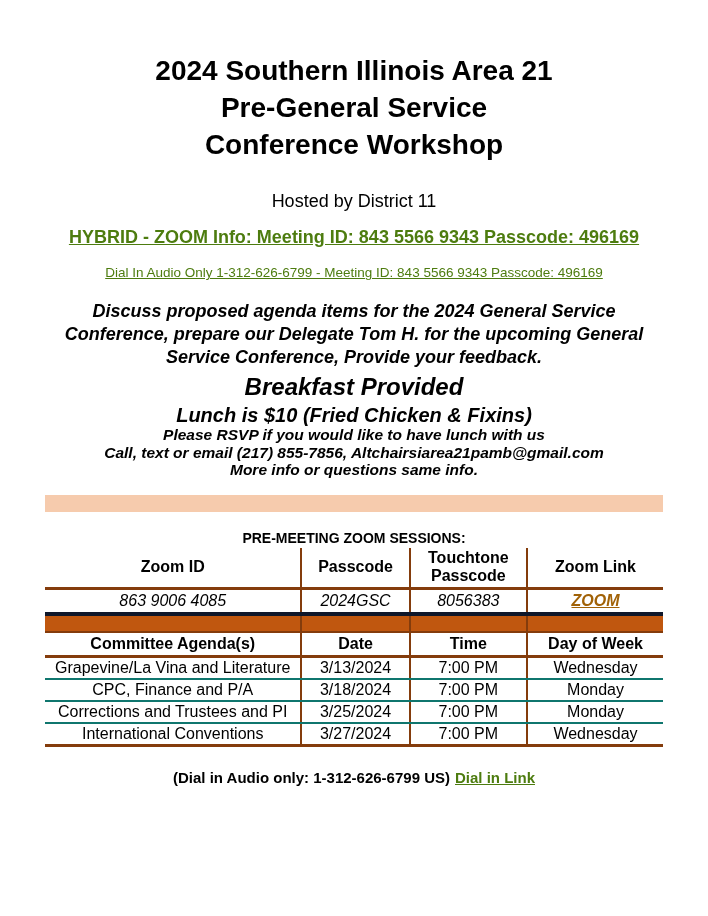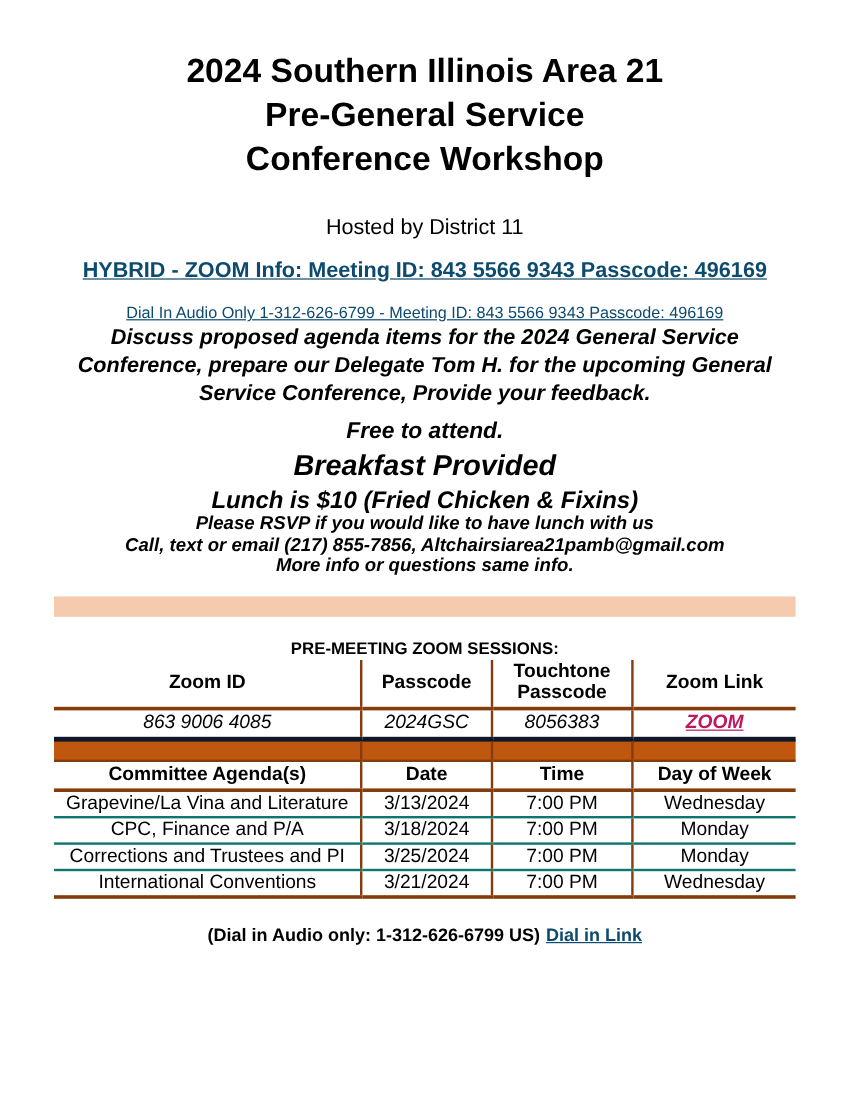--- a/index.html
+++ b/index.html
@@ -4,34 +4,34 @@
 <style>
   * { box-sizing: border-box; }
   html, body { margin: 0; padding: 0; }
   body {
     width: 708px; height: 916px;
     background: #ffffff;
     color: #000000;
     font-family: "Liberation Sans", sans-serif;
     overflow: hidden;
   }
-  .page { padding-top: 40px; text-align: center; }
+  .page { padding-top: 52px; text-align: center; }
 
   .title-line { font-size: 28px; font-weight: 700; line-height: 37px; }
   .hosted { margin-top: 28px; font-size: 18px; line-height: 20px; }
 
   .when-block { margin-top: 15px; font-size: 18px; font-weight: 700; line-height: 21px; }
   .when-sup { font-size: 10px; vertical-align: super; line-height: 0; }
 
-  .link { color: #0c4a6e; text-decoration: underline; cursor: pointer; }
+  .link { color: #4d7c0f; text-decoration: underline; cursor: pointer; }
 
   .hybrid-line { margin-top: 16px; font-size: 18px; font-weight: 700; line-height: 21px; }
   .dialin-line { margin-top: 17px; font-size: 13.5px; line-height: 16px; }
 
-  .desc { margin-top: 1px; font-size: 18px; font-weight: 700; font-style: italic; line-height: 23px; }
+  .desc { margin-top: 19px; font-size: 18px; font-weight: 700; font-style: italic; line-height: 23px; }
 
   .free-line      { margin-top: 10px; font-size: 19px; font-weight: 700; font-style: italic; line-height: 22px; }
   .breakfast-line { margin-top: 7px;  font-size: 24px; font-weight: 700; font-style: italic; line-height: 22px; }
   .lunch-line     { margin-top: 6px;  font-size: 20px; font-weight: 700; font-style: italic; line-height: 22px; }
   .small-italic   { font-size: 15.5px; font-weight: 700; font-style: italic; line-height: 17.5px; }
 
   .peach-bar { margin: 16px 45px 0 45px; height: 17px; background: #F6CBAD; }
 
   .sessions-heading { margin-top: 18px; font-size: 14px; font-weight: 700; line-height: 16px; }
 
@@ -49,21 +49,21 @@
     vertical-align: middle;
   }
   table.sessions td:first-child { border-left: none; }
   tr.zoom-header-row td   { font-weight: 700; height: 41px; border-bottom: 3px solid #843C0C; line-height: 18px; }
   tr.zoom-data-row td     { height: 25px; border-bottom: 4px solid #0f172a; font-style: italic; }
   tr.band-row td          { background: #C0570F; height: 18px; border-bottom: 2px solid #843C0C; padding: 0; }
   tr.agenda-header-row td { font-weight: 700; height: 25px; border-bottom: 3px solid #843C0C; }
   tr.agenda-row td        { height: 22px; border-bottom: 2px solid #0f766e; }
   tr.agenda-row.last td   { border-bottom: 3px solid #843C0C; }
 
-  .zoom-cell-link { color: #be185d; font-weight: 700; text-decoration: underline; cursor: pointer; }
+  .zoom-cell-link { color: #a16207; font-weight: 700; text-decoration: underline; cursor: pointer; }
 
   .table-footer { margin-top: 22px; font-size: 15px; font-weight: 700; line-height: 18px; }
   .table-footer .link { margin-left: 5px; }
 </style>
 </head>
 <body>
 
 <div class="page">
 
   <div class="title-line">2024 Southern Illinois Area 21</div>
@@ -80,21 +80,20 @@
   <div class="dialin-line">
     <span class="link">Dial In Audio Only 1-312-626-6799 - Meeting ID: 843 5566 9343 Passcode: 496169</span>
   </div>
 
   <div class="desc">
     <div>Discuss proposed agenda items for the 2024 General Service</div>
     <div>Conference, prepare our Delegate Tom H. for the upcoming General</div>
     <div>Service Conference, Provide your feedback.</div>
   </div>
 
-  <div class="free-line">Free to attend.</div>
   <div class="breakfast-line">Breakfast Provided</div>
   <div class="lunch-line">Lunch is $10 (Fried Chicken &amp; Fixins)</div>
   <div class="small-italic">Please RSVP if you would like to have lunch with us</div>
   <div class="small-italic">Call, text or email (217) 855-7856, Altchairsiarea21pamb@gmail.com</div>
   <div class="small-italic">More info or questions same info.</div>
 
   <div class="peach-bar"></div>
 
   <div class="sessions-heading">PRE-MEETING ZOOM SESSIONS:</div>
 
@@ -143,21 +142,21 @@
         <td>Monday</td>
       </tr>
       <tr class="agenda-row">
         <td>Corrections and Trustees and PI</td>
         <td>3/25/2024</td>
         <td>7:00 PM</td>
         <td>Monday</td>
       </tr>
       <tr class="agenda-row last">
         <td>International Conventions</td>
-        <td>3/21/2024</td>
+        <td>3/27/2024</td>
         <td>7:00 PM</td>
         <td>Wednesday</td>
       </tr>
     </tbody>
   </table>
 
   <div class="table-footer">
     <span>(Dial in Audio only: 1-312-626-6799 US)</span><span class="link">Dial in Link</span>
   </div>
 

